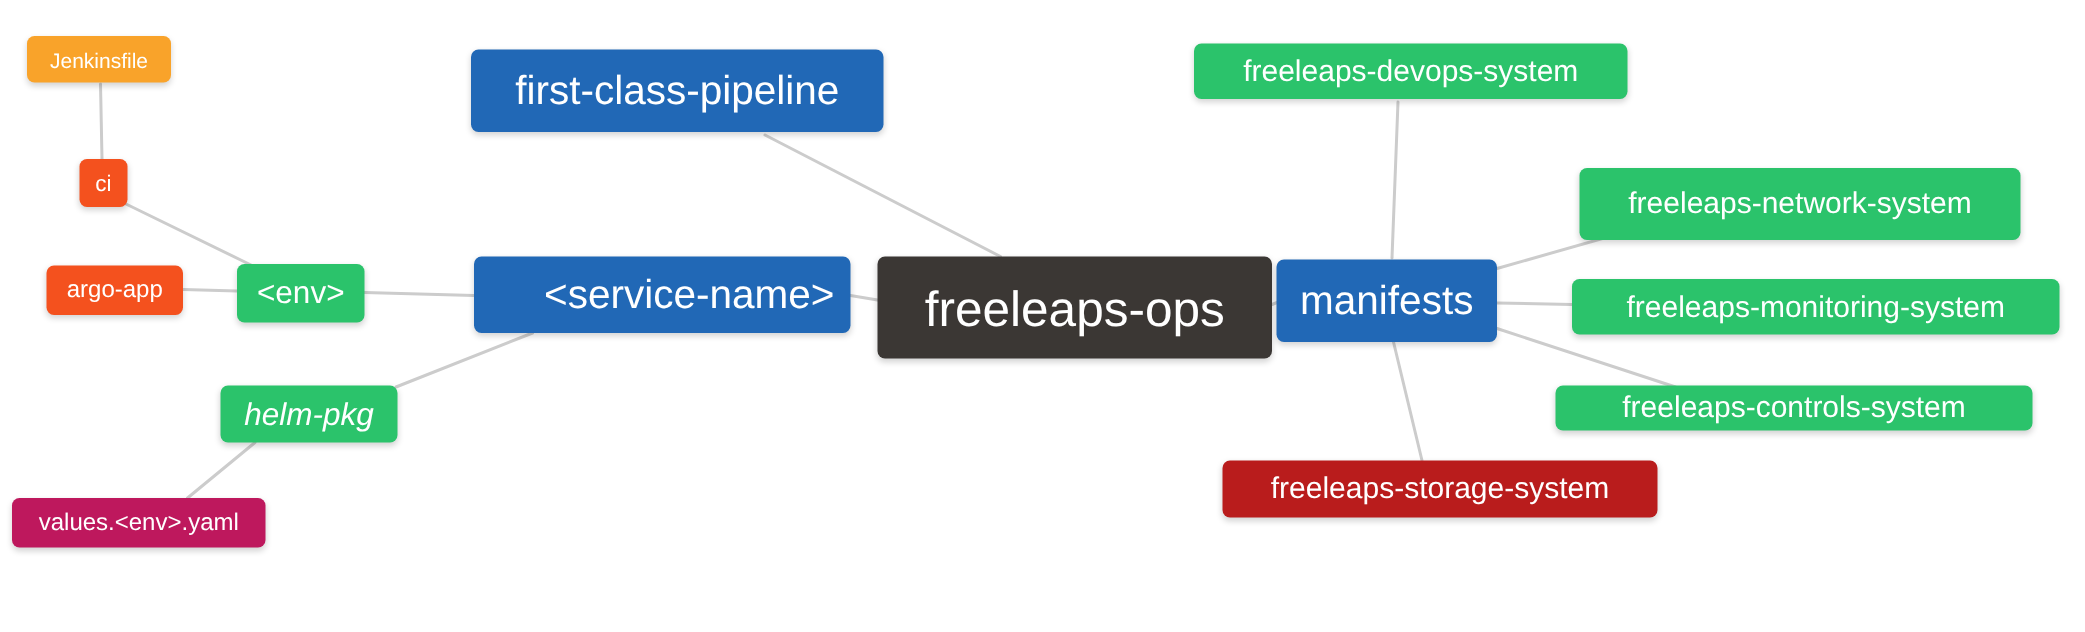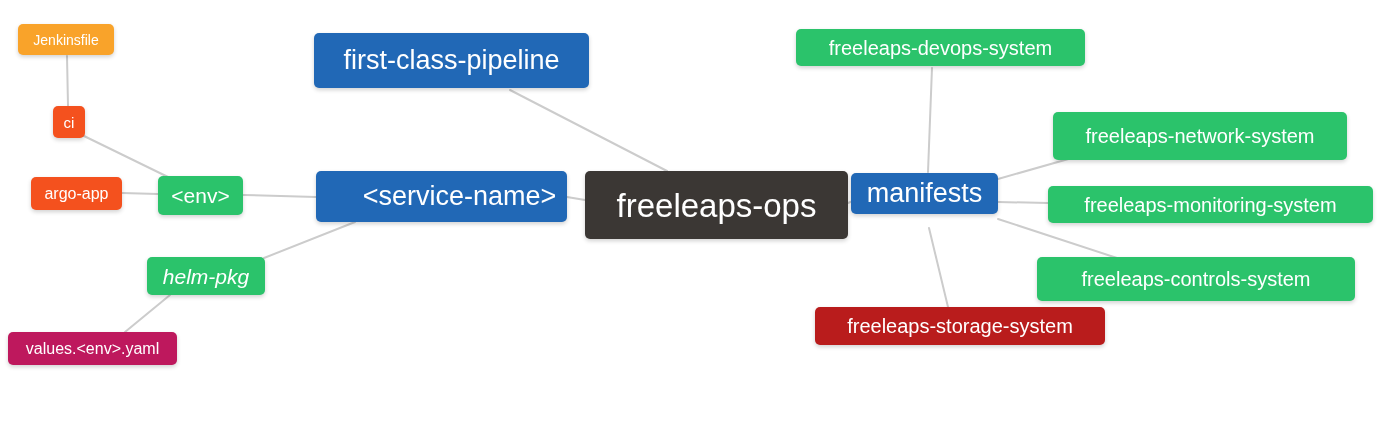--- a/index.html
+++ b/index.html
@@ -60,20 +60,20 @@
   <div id="nodes">
       <div class="node" style="left: 18px; top: 24px; width: 96px; height: 31px; font-size: 14px; background: rgb(249, 163, 42); color: rgb(255, 255, 255);">Jenkinsfile</div>
       <div class="node" style="left: 53px; top: 106px; width: 32px; height: 32px; font-size: 15px; background: rgb(244, 81, 30); color: rgb(255, 255, 255);">ci</div>
       <div class="node" style="left: 31px; top: 177px; width: 91px; height: 33px; font-size: 16px; background: rgb(244, 81, 30); color: rgb(255, 255, 255);">argo-app</div>
       <div class="node" style="left: 158px; top: 176px; width: 85px; height: 39px; font-size: 21px; background: rgb(43, 195, 107); color: rgb(255, 255, 255);">&lt;env&gt;</div>
       <div class="node" style="left: 147px; top: 257px; width: 118px; height: 38px; font-size: 21px; background: rgb(43, 195, 107); color: rgb(255, 255, 255); font-style: italic;">helm-pkg</div>
       <div class="node" style="left: 8px; top: 332px; width: 169px; height: 33px; font-size: 16px; background: #be185d; color: rgb(255, 255, 255);">values.&lt;env&gt;.yaml</div>
       <div class="node" style="left: 314px; top: 33px; width: 275px; height: 55px; font-size: 27px; background: rgb(33, 104, 182); color: rgb(255, 255, 255);">first-class-pipeline</div>
       <div class="node" style="left: 316px; top: 171px; width: 251px; height: 51px; font-size: 27px; background: rgb(33, 104, 182); color: rgb(255, 255, 255); padding-left: 36px;">&lt;service-name&gt;</div>
       <div class="node" style="left: 585px; top: 171px; width: 263px; height: 68px; font-size: 33px; background: rgb(59, 55, 52); color: rgb(255, 255, 255);">freeleaps-ops</div>
-      <div class="node" style="left: 851px; top: 173px; width: 147px; height: 41px; font-size: 27px; background: rgb(33, 104, 182); color: rgb(255, 255, 255);">manifests</div>
+      <div class="node" style="left: 851px; top: 173px; width: 147px; height: 55px; font-size: 27px; background: rgb(33, 104, 182); color: rgb(255, 255, 255);">manifests</div>
       <div class="node" style="left: 796px; top: 29px; width: 289px; height: 37px; font-size: 20px; background: rgb(43, 195, 107); color: rgb(255, 255, 255);">freeleaps-devops-system</div>
       <div class="node" style="left: 1053px; top: 112px; width: 294px; height: 48px; font-size: 20px; background: rgb(43, 195, 107); color: rgb(255, 255, 255);">freeleaps-network-system</div>
       <div class="node" style="left: 1048px; top: 186px; width: 325px; height: 37px; font-size: 20px; background: rgb(43, 195, 107); color: rgb(255, 255, 255);">freeleaps-monitoring-system</div>
-      <div class="node" style="left: 1037px; top: 257px; width: 318px; height: 44px; font-size: 20px; background: rgb(43, 195, 107); color: rgb(255, 255, 255);">freeleaps-controls-system</div>
+      <div class="node" style="left: 1037px; top: 257px; width: 318px; height: 30px; font-size: 20px; background: rgb(43, 195, 107); color: rgb(255, 255, 255);">freeleaps-controls-system</div>
       <div class="node" style="left: 815px; top: 307px; width: 290px; height: 38px; font-size: 20px; background: #b91c1c; color: rgb(255, 255, 255);">freeleaps-storage-system</div>
     </div>
 </div>
 
 </body></html>

